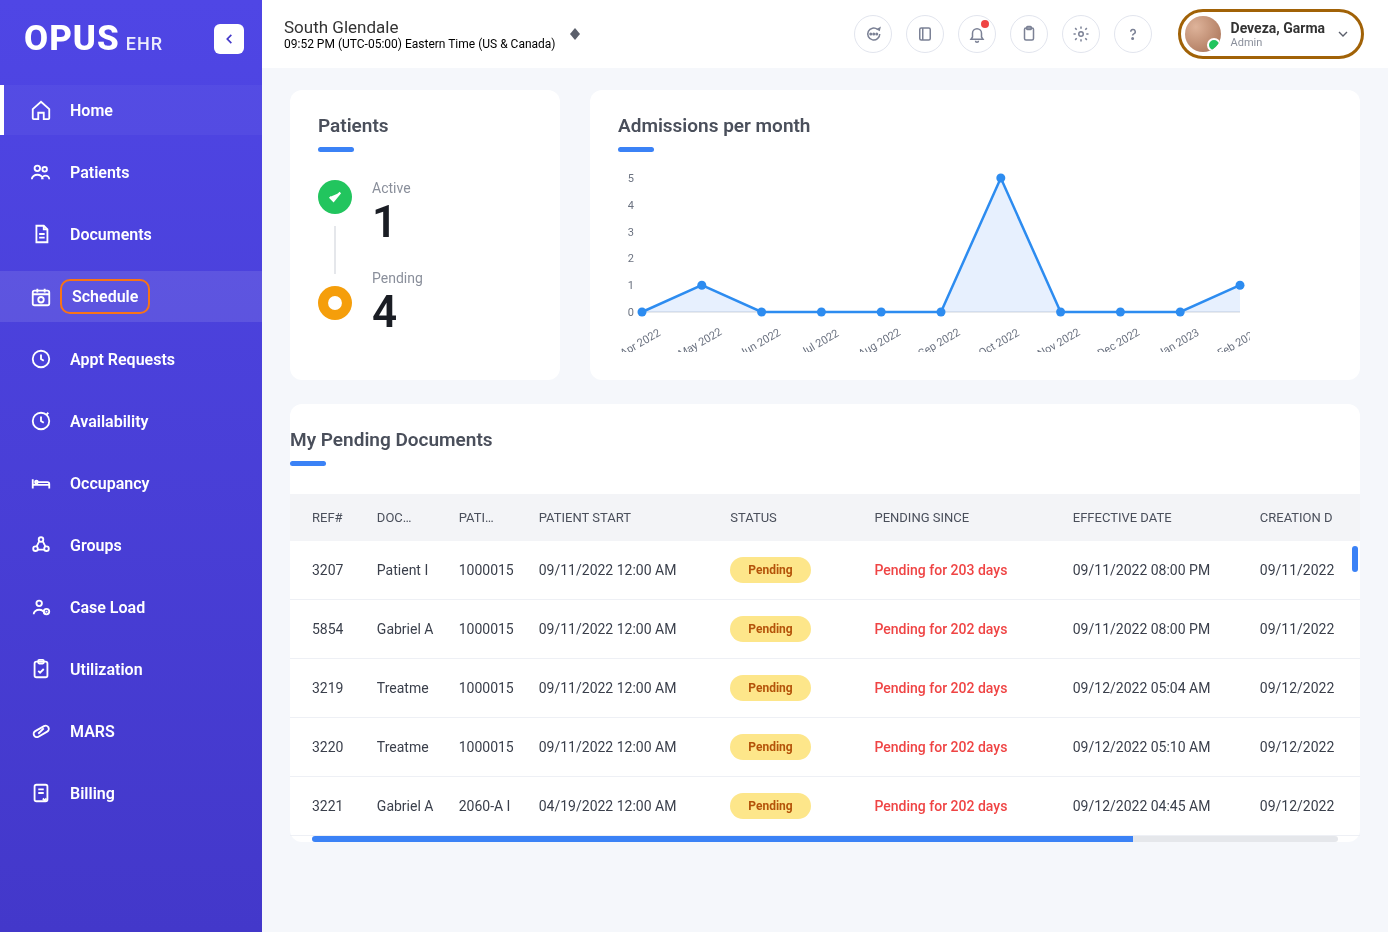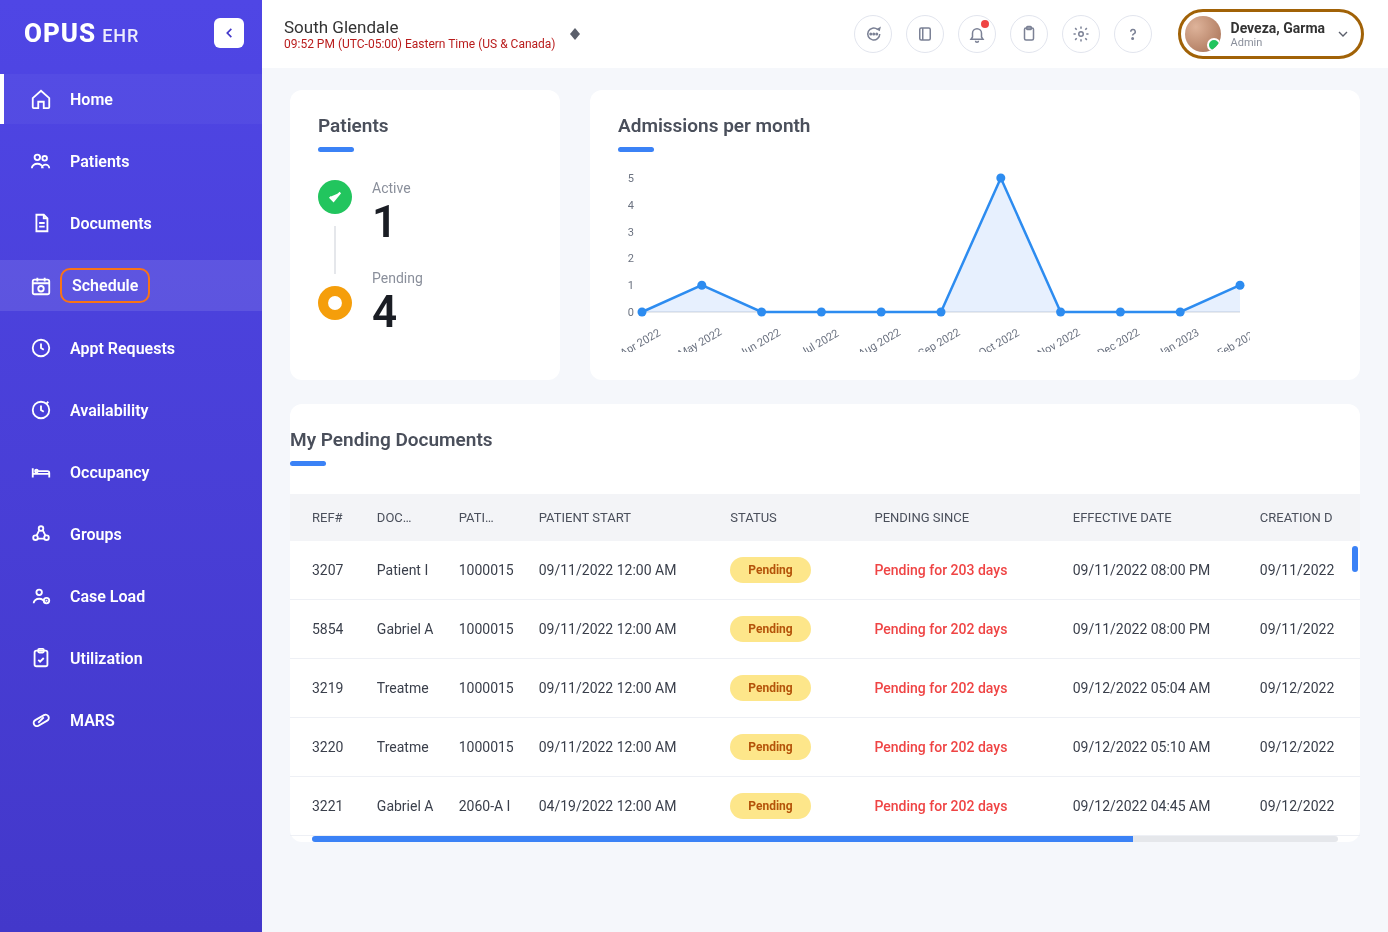--- a/index.html
+++ b/index.html
@@ -3,39 +3,39 @@
 <meta charset="utf-8">
 <style>
   * { box-sizing: border-box; margin: 0; padding: 0; }
   body { font-family: -apple-system, BlinkMacSystemFont, "Segoe UI", Roboto, sans-serif; background: #f5f7fb; width: 1388px; height: 932px; overflow: hidden; color: #333; }
   .app { display: flex; height: 100%; }
 
   
   .sidebar { width: 262px; background: #4338ca; background: linear-gradient(180deg,#4f46e5,#4338ca); color: #fff; display: flex; flex-direction: column; }
   .sb-top { display: flex; align-items: center; justify-content: space-between; padding: 18px 18px 26px 24px; }
   .logo { display: flex; align-items: baseline; gap: 6px; }
-  .logo .bold { font-weight: 800; font-size: 26px; letter-spacing: 1px; }
+  .logo .bold { font-weight: 800; font-size: 35px; letter-spacing: 1px; }
   .logo .light { font-weight: 500; font-size: 18px; opacity: 0.9; letter-spacing: 1px; }
   .collapse-btn { width: 30px; height: 30px; background: #fff; border-radius: 6px; display: flex; align-items: center; justify-content: center; cursor: pointer; }
   .collapse-btn svg { width: 14px; height: 14px; fill: #4338ca; }
 
   .nav { display: flex; flex-direction: column; gap: 12px; }
   .nav-item { display: flex; align-items: center; gap: 18px; padding: 14px 10px 14px 26px; font-size: 16px; font-weight: 600; cursor: pointer; border-left: 4px solid transparent; }
   .nav-item .ic { width: 22px; height: 22px; display: flex; align-items: center; justify-content: center; flex-shrink: 0; }
   .nav-item.active { border-left-color: #fff; background: rgba(255,255,255,0.04); }
   .nav-item.highlight-box .lbl { display: inline-block; }
   .nav-item.highlight-box { background: rgba(255,255,255,0.10); }
   .nav-item.highlight-box .lblwrap { border: 2px solid #f97316; border-radius: 10px; padding: 6px 10px; margin: -6px -10px; }
 
   
   .main { flex: 1; display: flex; flex-direction: column; min-width: 0; }
   .topbar { height: 68px; background: #fff; display: flex; align-items: center; padding: 0 24px 0 22px; gap: 12px; }
   .loc { display: flex; align-items: center; gap: 10px; }
   .loc-txt .t { font-size: 17px; font-weight: 400; color: #333; }
-  .loc-txt .s { font-size: 12px; color: #b91c1c; }
+  .loc-txt .s { font-size: 12px; color: #000000; }
   .loc-caret { display: flex; flex-direction: column; gap: -2px; margin-left: 4px; color: #5a5f6b; cursor: pointer; }
 
   .tb-spacer { flex: 1; }
   .tb-icons { display: flex; gap: 14px; }
   .circ-btn { width: 38px; height: 38px; border: 1px solid #e2e5ee; border-radius: 50%; display: flex; align-items: center; justify-content: center; cursor: pointer; position: relative; color: #7b8195; }
   .circ-btn.dot::after { content: ""; position: absolute; width: 8px; height: 8px; background: #ef4444; border-radius: 50%; top: 4px; right: 6px; }
 
   .userbox { display: flex; align-items: center; gap: 10px; border: 3px solid #a16207; border-radius: 999px; padding: 4px 10px 4px 4px; margin-left: 14px; cursor: pointer; }
   .avatar { width: 36px; height: 36px; border-radius: 50%; background: radial-gradient(circle at 30% 30%, #deb39a, #a56e52); position: relative; overflow: hidden; }
   .avatar::after { content:""; position:absolute; width:10px; height:10px; background:#22c55e; border:2px solid #fff; border-radius:50%; bottom:0; right:0; }
@@ -198,20 +198,29 @@
         <span class="lbl">Utilization</span>
       </div>
       <div class="nav-item">
         <span class="ic">
             <svg viewBox="0 0 24 24" width="22" height="22" fill="none" stroke="#fff" stroke-width="2">
               <rect x="3" y="9" width="18" height="7" rx="3.5" transform="rotate(-30 12 12)"></rect>
               <path d="M9 15l6-6"></path>
             </svg>
           </span>
         <span class="lbl">MARS</span>
+      </div>
+      <div class="nav-item">
+        <span class="ic">
+            <svg viewBox="0 0 24 24" width="22" height="22" fill="none" stroke="#fff" stroke-width="2">
+              <rect x="5" y="3" width="14" height="18" rx="2"></rect>
+              <path d="M9 8h6M9 12h6M14 18l2 2 2-2"></path>
+            </svg>
+          </span>
+        <span class="lbl">Billing</span>
       </div>
     </div>
   </div>
 
   <div class="main">
     <div class="topbar">
       <div class="loc">
         <div class="loc-txt">
           <div class="t">South Glendale</div>
           <div class="s">09:52 PM (UTC-05:00) Eastern Time (US &amp; Canada)</div>

